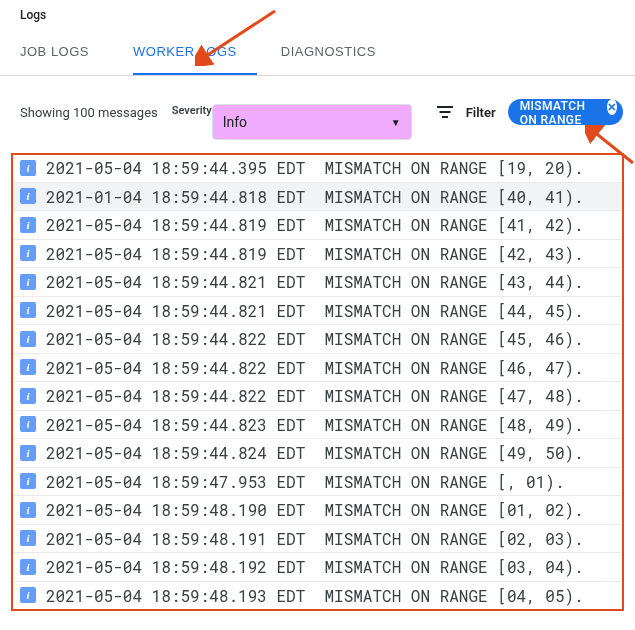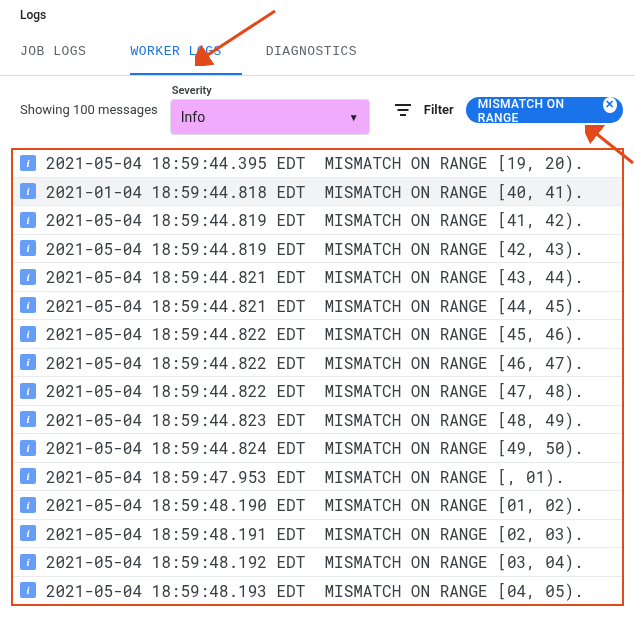--- a/index.html
+++ b/index.html
@@ -28,40 +28,41 @@
   }
   .tab {
     padding: 14px 20px 14px 0;
     margin-right: 24px;
     font-size: 13px;
     letter-spacing: 0.5px;
     font-weight: 500;
     color: #5f6368;
     border-bottom: 2px solid transparent;
     cursor: pointer;
-    font-family: Liberation Mono, monospace;
+    font-family: Liberation Sans, sans-serif;
   }
   .tab.active {
     color: #1a73e8;
     border-bottom-color: #1a73e8;
   }
   .controls {
     display: flex;
     align-items: center;
     padding: 8px 12px 8px 20px;
     gap: 12px;
   }
   .showing {
     font-size: 13px;
     color: #3c4043;
     white-space: nowrap;
   }
   .severity-wrap {
     display: flex;
-    flex-direction: column;
+    flex-direction: row;
+    margin-top: 20px;
   }
   .severity-label {
     font-size: 11px;
     font-weight: 600;
     color: #3c4043;
     margin-bottom: 2px;
     padding-left: 2px;
   }
   .severity-select {
     border: 1px solid #dadce0;

